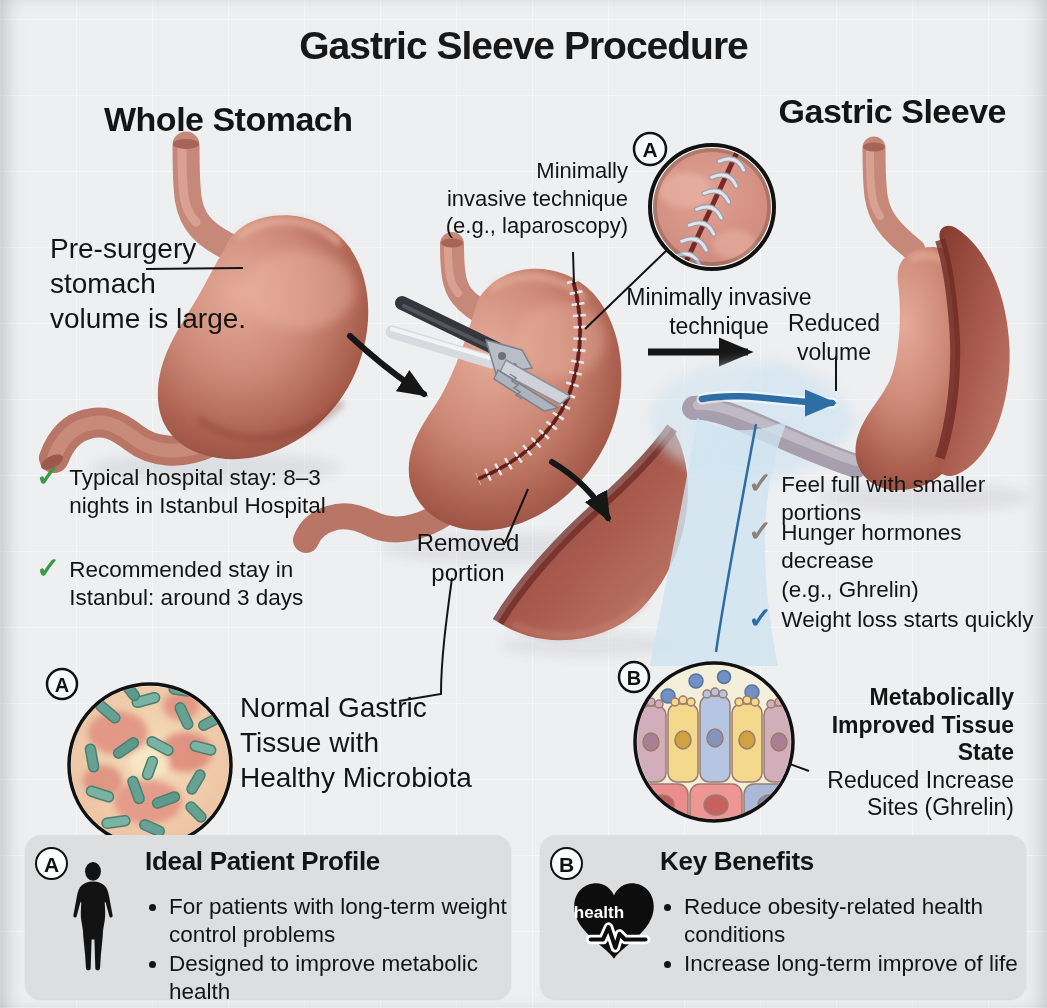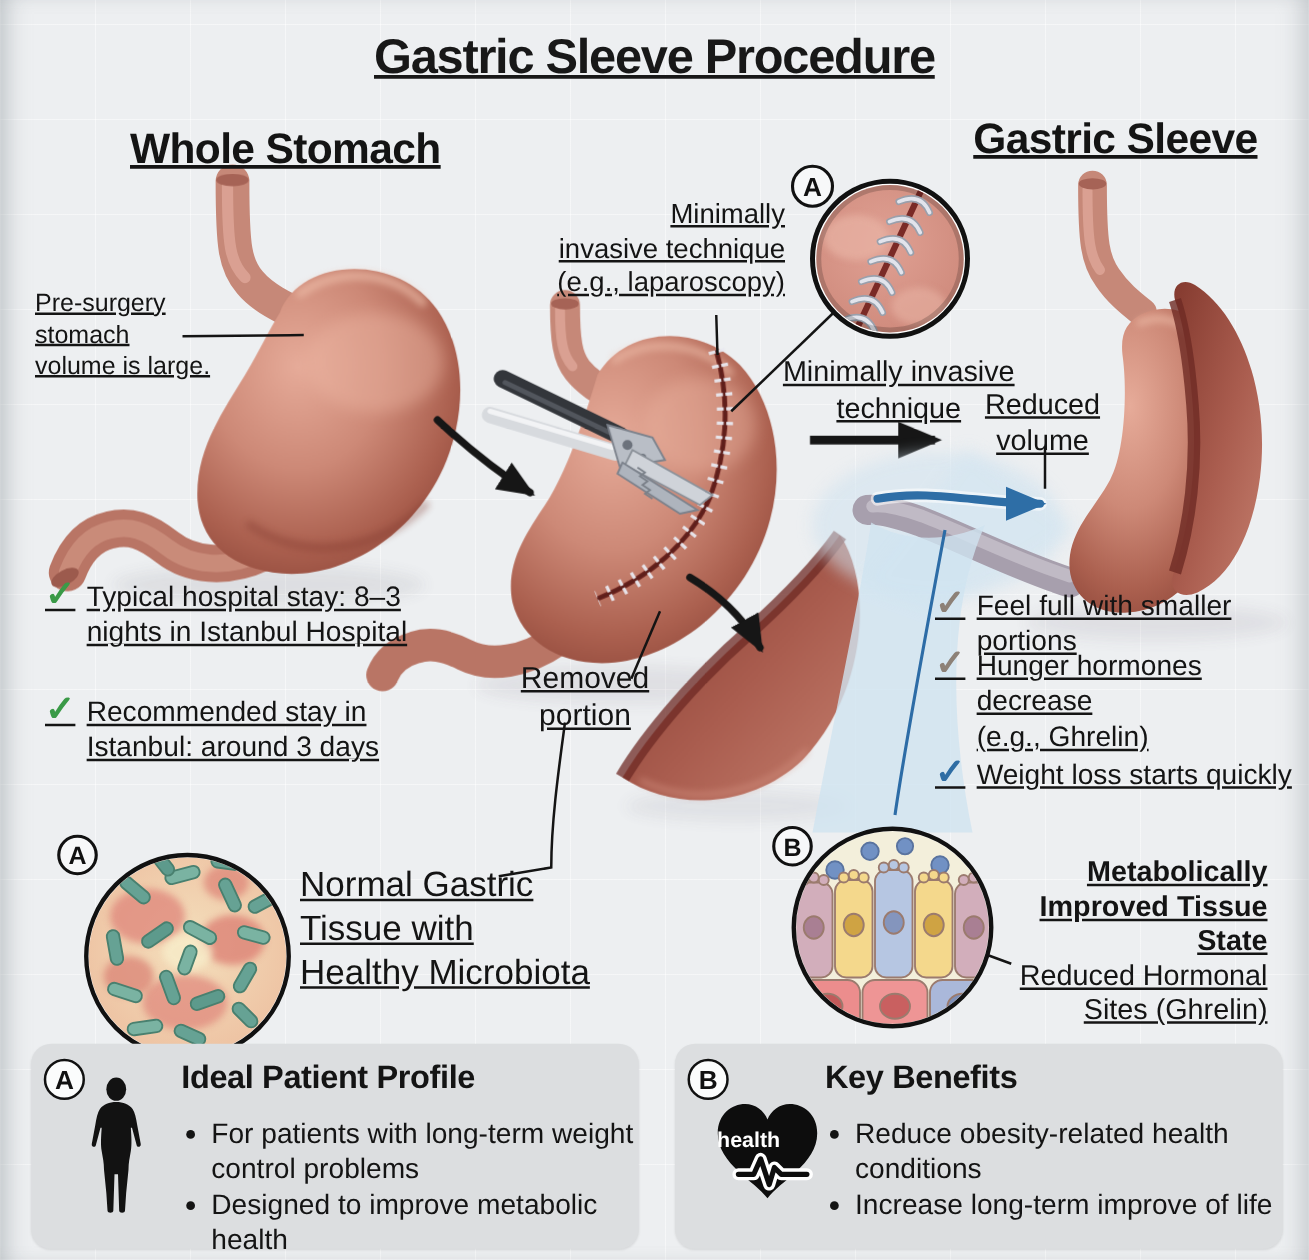--- a/index.html
+++ b/index.html
@@ -33,21 +33,21 @@
   }
   .badge{
     width:33px;height:33px;border-radius:50%;border:2.5px solid #111;background:#fbfcfc;
     font-size:21px;font-weight:700;text-align:center;line-height:31px;color:#111;box-sizing:border-box;
   }
   .card-title{font-size:26px;font-weight:700;letter-spacing:-.3px;}
   .card-bullets{margin:0;padding-left:24px;}
   .card-bullets li{font-size:22.5px;line-height:1.26;white-space:pre-line;}
   .bold-lbl{font-weight:700;}
   svg text{font-family:"Liberation Sans", sans-serif;}
-  .z2{z-index:2;text-decoration:underline;}
+  .z2{z-index:2;}
   #art{position:absolute;left:0;top:0;z-index:1;}
 </style>
 </head>
 <body>
 
 <div class="stage">
 
   <svg id="art" width="1047" height="1008" viewBox="0 0 1047 1008">
     <defs>
       <radialGradient id="gStom" cx="38%" cy="32%" r="75%">
@@ -377,21 +377,21 @@
       <circle cx="634" cy="677" r="15" fill="#f7f8f9" stroke="#111" stroke-width="2.5"></circle>
       <text x="634" y="684.5" text-anchor="middle" font-size="20" font-weight="700" fill="#111">B</text>
     </g>
   </svg>
 
   <div class="abs title z2">Gastric Sleeve Procedure</div>
 
   <div class="abs h1 z2" style="left:104px;top:100px;">Whole Stomach</div>
   <div class="abs h1 z2" style="right:41px;top:92px;">Gastric Sleeve</div>
 
-  <div class="abs lbl pre z2" style="left:28px;top:231px;font-size:20px;">Pre-surgery
+  <div class="abs lbl pre z2" style="left:50px;top:231px;font-size:28px;">Pre-surgery
 stomach
 volume is large.</div>
 
   <div class="abs check-item z2" style="left:36px;top:464px;width:320px;">
     <span class="check-glyph ck-green">✓</span>
     <span class="check-text pre">Typical hospital stay: 8–3
 nights in Istanbul Hospital</span>
   </div>
   <div class="abs check-item z2" style="left:36px;top:556px;width:320px;">
     <span class="check-glyph ck-green">✓</span>
@@ -424,21 +424,21 @@
   </div>
 
   <div class="abs lbl pre z2" style="left:240px;top:690px;font-size:28px;">Normal Gastric
 Tissue with
 Healthy Microbiota</div>
 
   <div class="abs z2" style="left:814px;top:684px;width:200px;text-align:right;">
     <div class="lbl pre bold-lbl" style="line-height:1.2;">Metabolically
 Improved Tissue
 State</div>
-    <div class="lbl pre" style="line-height:1.2;">Reduced Hormonal
+    <div class="lbl pre" style="line-height:1.2;">Reduced Increase
 Sites (Ghrelin)</div>
   </div>
 
   <div class="abs card z2" style="left:25px;top:835px;">
     <div class="abs badge" style="left:10px;top:12px;">A</div>
     <svg class="abs" style="left:40px;top:12px;" width="56" height="142" viewBox="0 0 60 120">
       <ellipse cx="30" cy="10" rx="8.5" ry="10" fill="#121212"></ellipse>
       <path fill="#121212" d="M30,21 C36,21 41,23 44,27 C46,30 47,35 48,41 L51,57 C51.5,59.5 48,60.5 47.5,58 L43.5,43 L42.5,43 C43,51 43.5,57 42.5,63 C41.5,69 40.5,73 40.5,79 L38.5,99 L37.5,114 C37.5,116.5 32.5,116.5 32.5,114 L31.5,83 L28.5,83 L27.5,114 C27.5,116.5 22.5,116.5 22.5,114 L21.5,99 L19.5,79 C19.5,73 18.5,69 17.5,63 C16.5,57 17,51 17.5,43 L16.5,43 L12.5,58 C12,60.5 8.5,59.5 9,57 L12,41 C13,35 14,30 16,27 C19,23 24,21 30,21 Z"></path>
     </svg>
     <div class="abs card-title" style="left:120px;top:11px;">Ideal Patient Profile</div>

